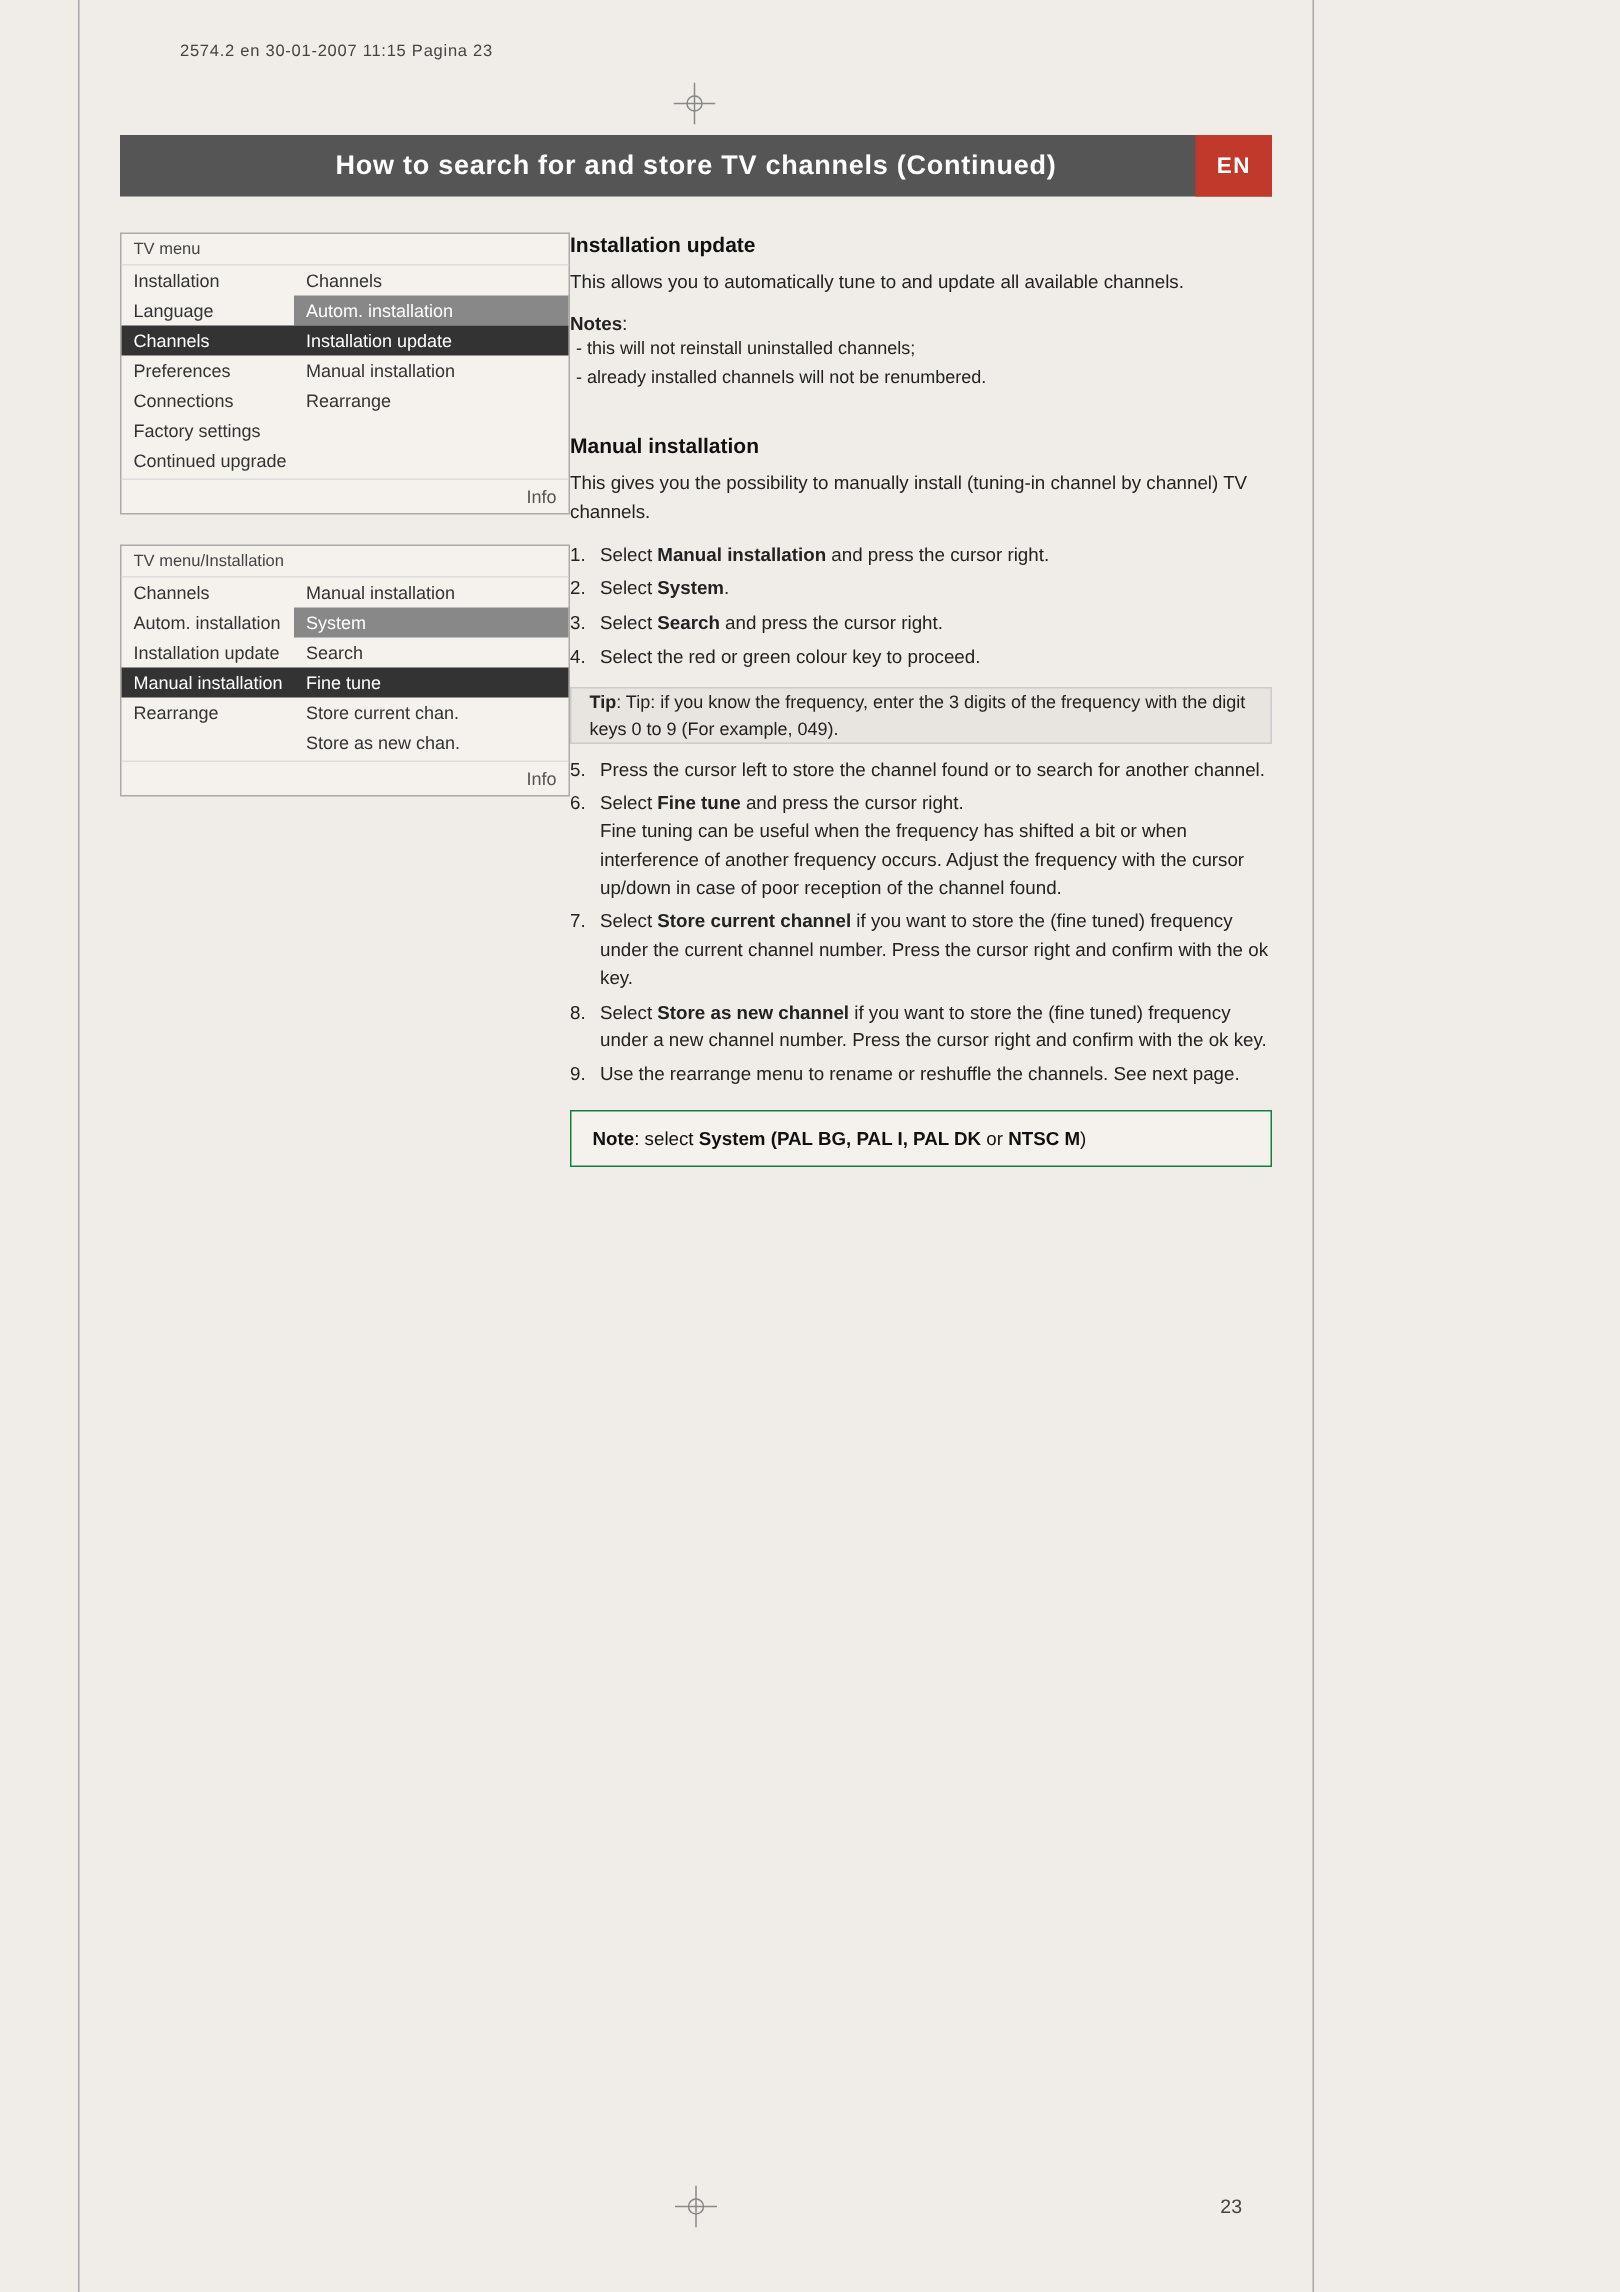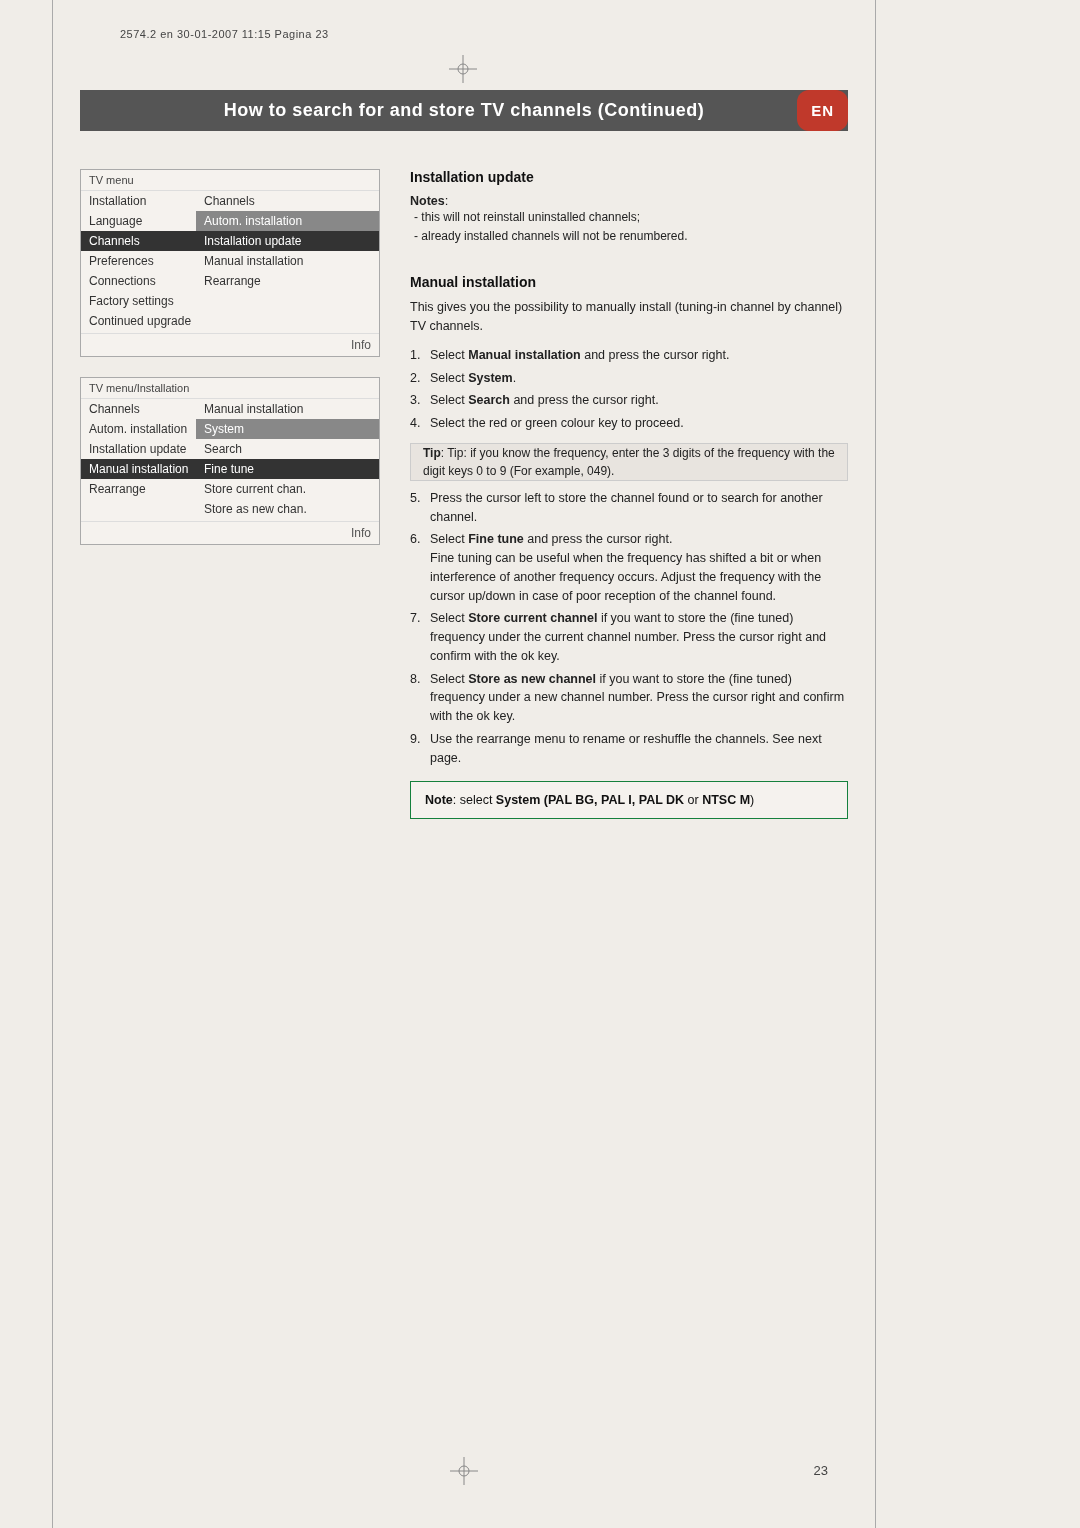--- a/index.html
+++ b/index.html
@@ -62,31 +62,29 @@
       top: 0;
       bottom: 0;
       background: #c0392b;
       color: #fff;
       font-size: 15px;
       font-weight: bold;
       padding: 0 14px;
       display: flex;
       align-items: center;
       letter-spacing: 1px;
-      border-radius: 12px;
     }
 
     
     .main-content {
       position: absolute;
-      top: 169px;
+      top: 155px;
       left: 80px;
       right: 80px;
       display: flex;
-      gap: 30px;
     }
 
     
     .left-column {
       width: 300px;
       flex-shrink: 0;
       display: flex;
       flex-direction: column;
       gap: 20px;
     }
@@ -347,20 +345,21 @@
           </div>
         </div>
         <div class="menu-info">Info</div>
       </div>
 
     </div>
 
     <div class="right-column">
 
       <div class="section-heading">Installation update</div>
+      <div class="section-text">This allows you to automatically tune to and update all available channels.</div>
 
       <div>
         <span class="notes-label">Notes</span><span>:</span>
         <div class="note-item">- this will not reinstall uninstalled channels;</div>
         <div class="note-item">- already installed channels will not be renumbered.</div>
       </div>
 
       <div class="section-spacer"></div>
 
       <div class="section-heading">Manual installation</div>

